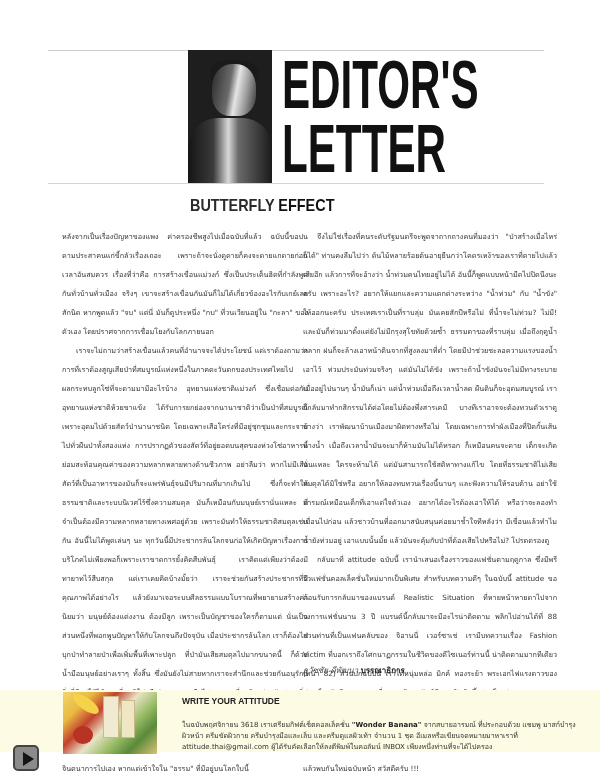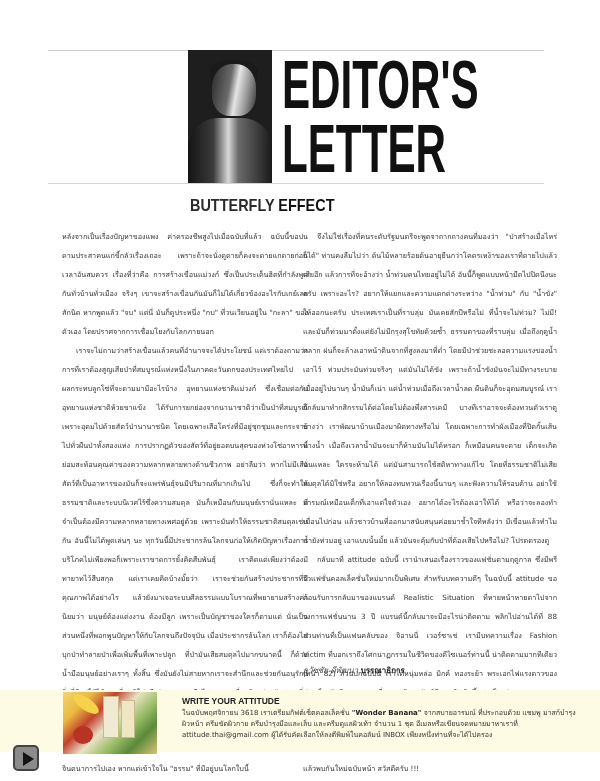--- a/index.html
+++ b/index.html
@@ -32,21 +32,21 @@
   .signature .name { font-style:italic;margin-top:40px; }
   .signature .role { font-weight:bold; color:#222; }
   .promo { position:absolute; left:0; top:690px; width:600px; height:62px; background:#fdfbe3; }
   .promo-img { position:absolute; left:63px; top:692px; width:94px; height:62px;
     background: linear-gradient(135deg,#f3d66a 0%, #e9b842 20%, #c2422c 35%, #e9e2c6 50%, #9dbf6a 65%, #5a8a3a 80%, #d8c27a 100%); }
   .promo-img .b1 { position:absolute; left:8px; top:6px; width:30px; height:12px; background:#f4d34a; border-radius:50%; transform:rotate(35deg); }
   .promo-img .b2 { position:absolute; left:40px; top:4px; width:14px; height:40px; background:#f0ead2; border:1px solid #c9b98a; }
   .promo-img .b3 { position:absolute; left:58px; top:8px; width:12px; height:36px; background:#efe6c3; border:1px solid #c9b98a; }
   .promo-img .b4 { position:absolute; left:10px; top:34px; width:20px; height:18px; background:#b83323; border-radius:50%; }
   .promo-text { position:absolute; left:182px; top:696px; width:400px; font-size:7px; line-height:11px; color:#333; }
-  .promo-title { font-family:"Liberation Sans", sans-serif; font-weight:bold; font-size:8.5px; color:#222; margin-bottom:1px; }
+  .promo-title { font-family:"Liberation Sans", sans-serif; font-weight:bold; font-size:8.5px; color:#222; margin-bottom:13px; }
   .promo-text b { color:#222; }
   .play-btn { position:absolute; left:13px; top:745px; width:26px; height:26px; background:#8b8b8b; border:2px solid #444;
     border-radius:5px; box-sizing:border-box; cursor:pointer; }
   .play-btn .tri { position:absolute; left:8px; top:5px; width:0; height:0;
     border-top:7px solid transparent; border-bottom:7px solid transparent; border-left:11px solid #151515; }
 </style>
 </head>
 <body>
 
 <div class="top-rule"></div>

